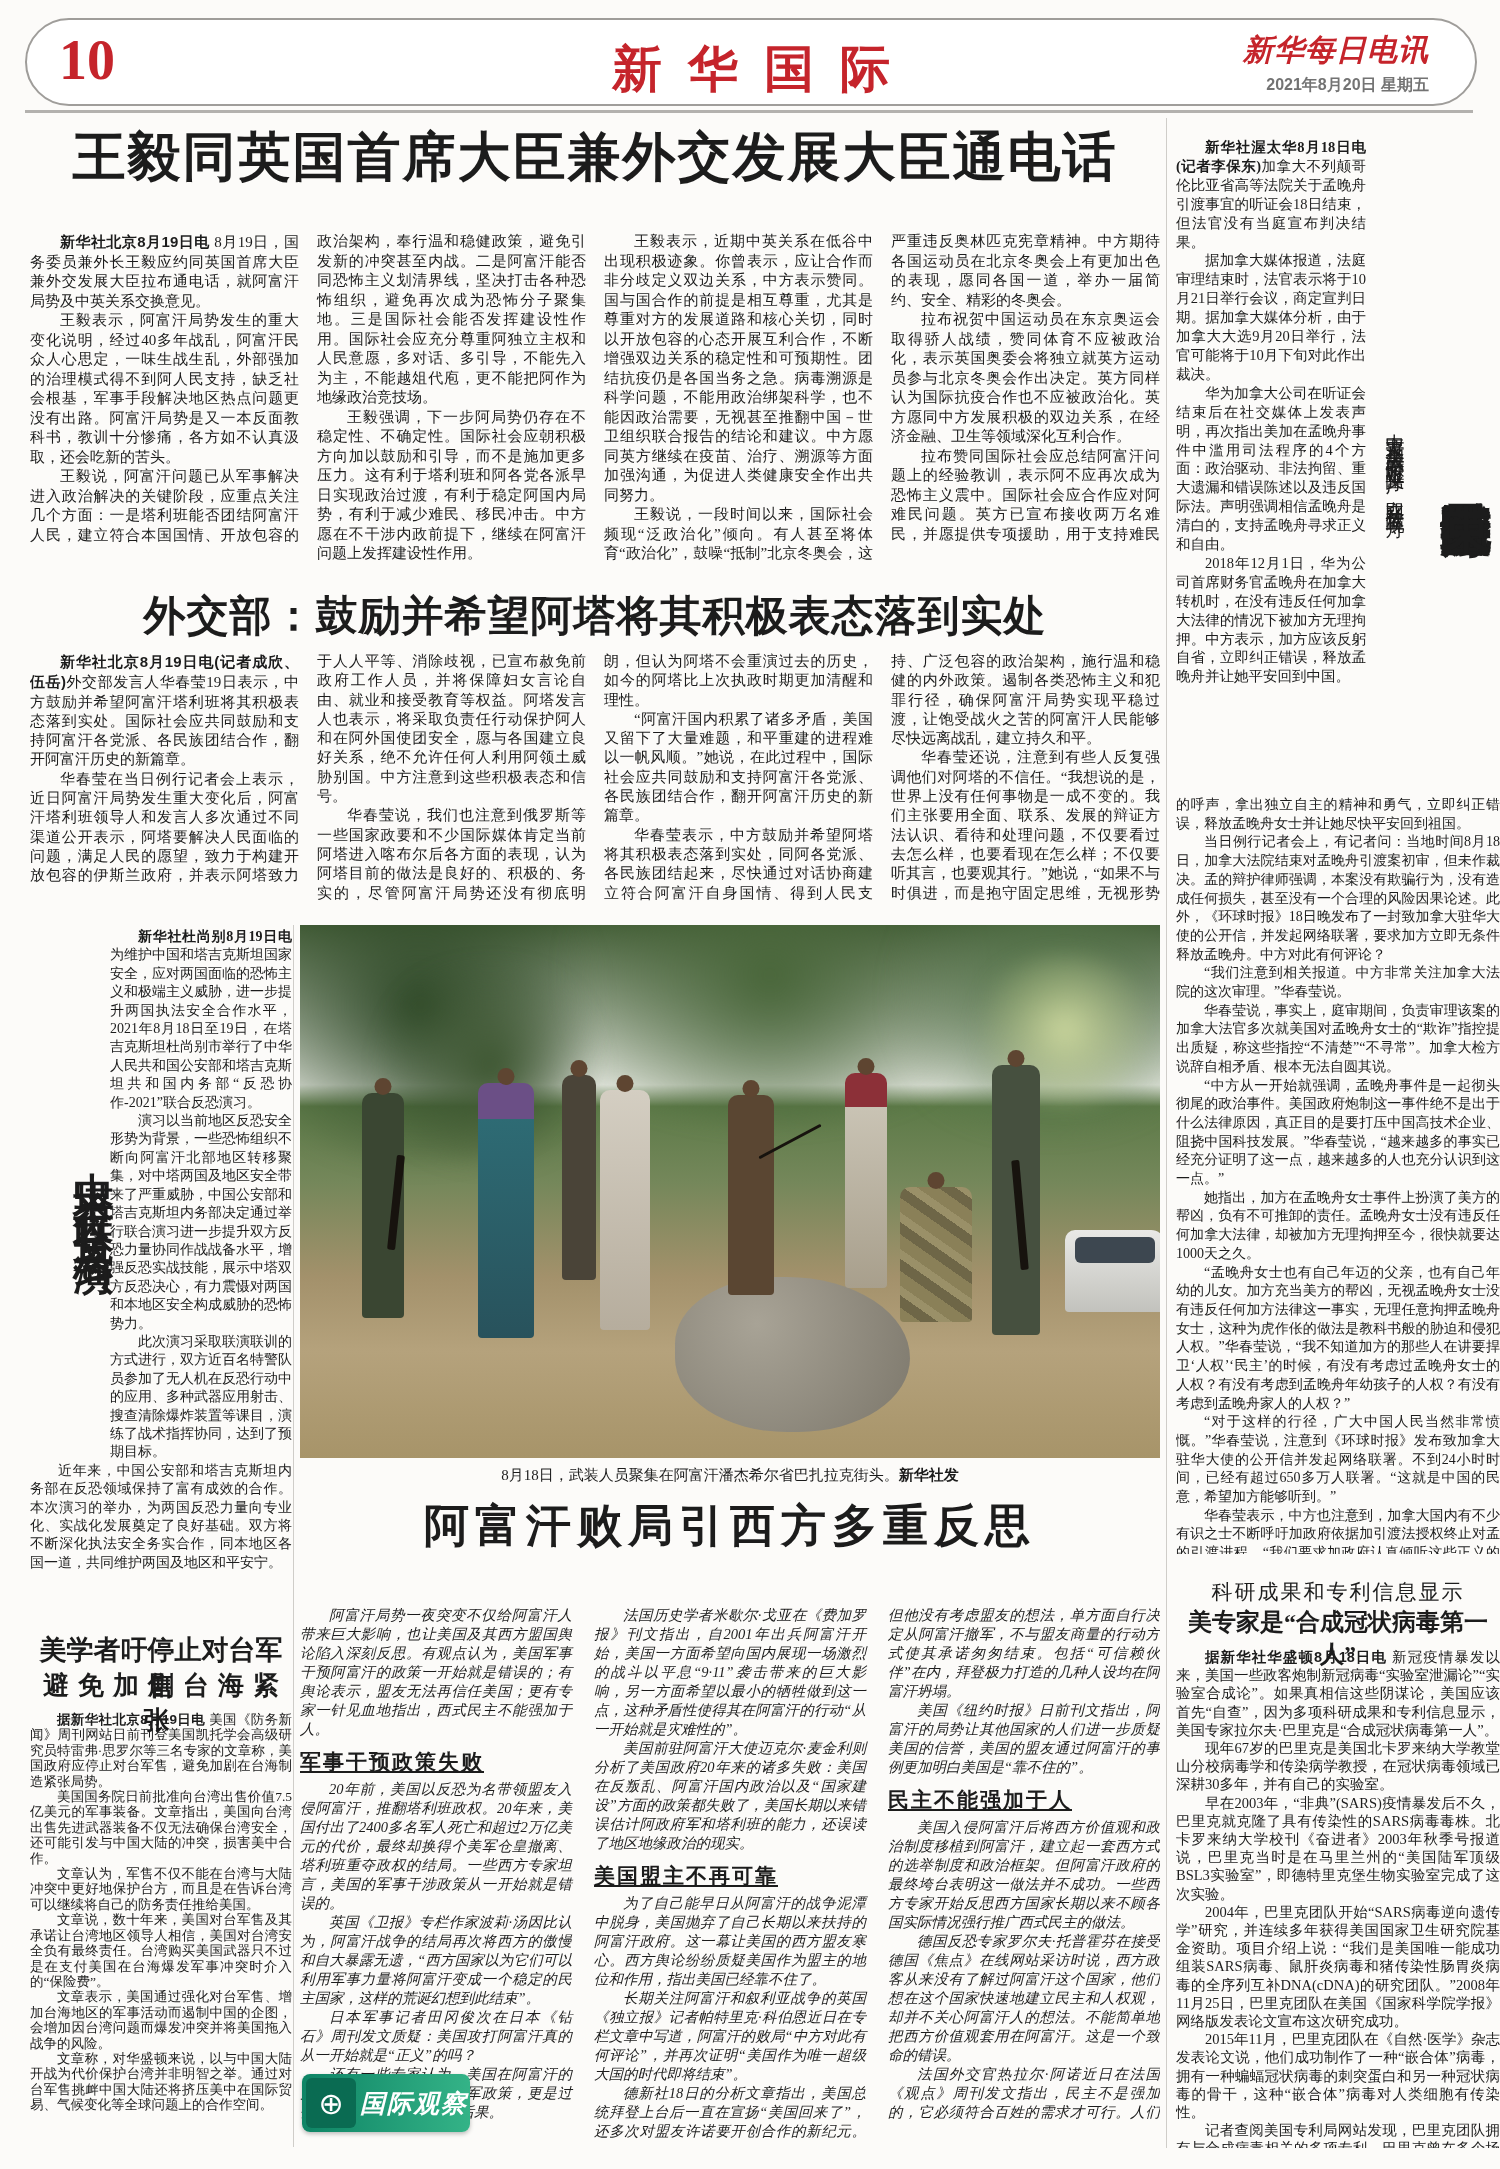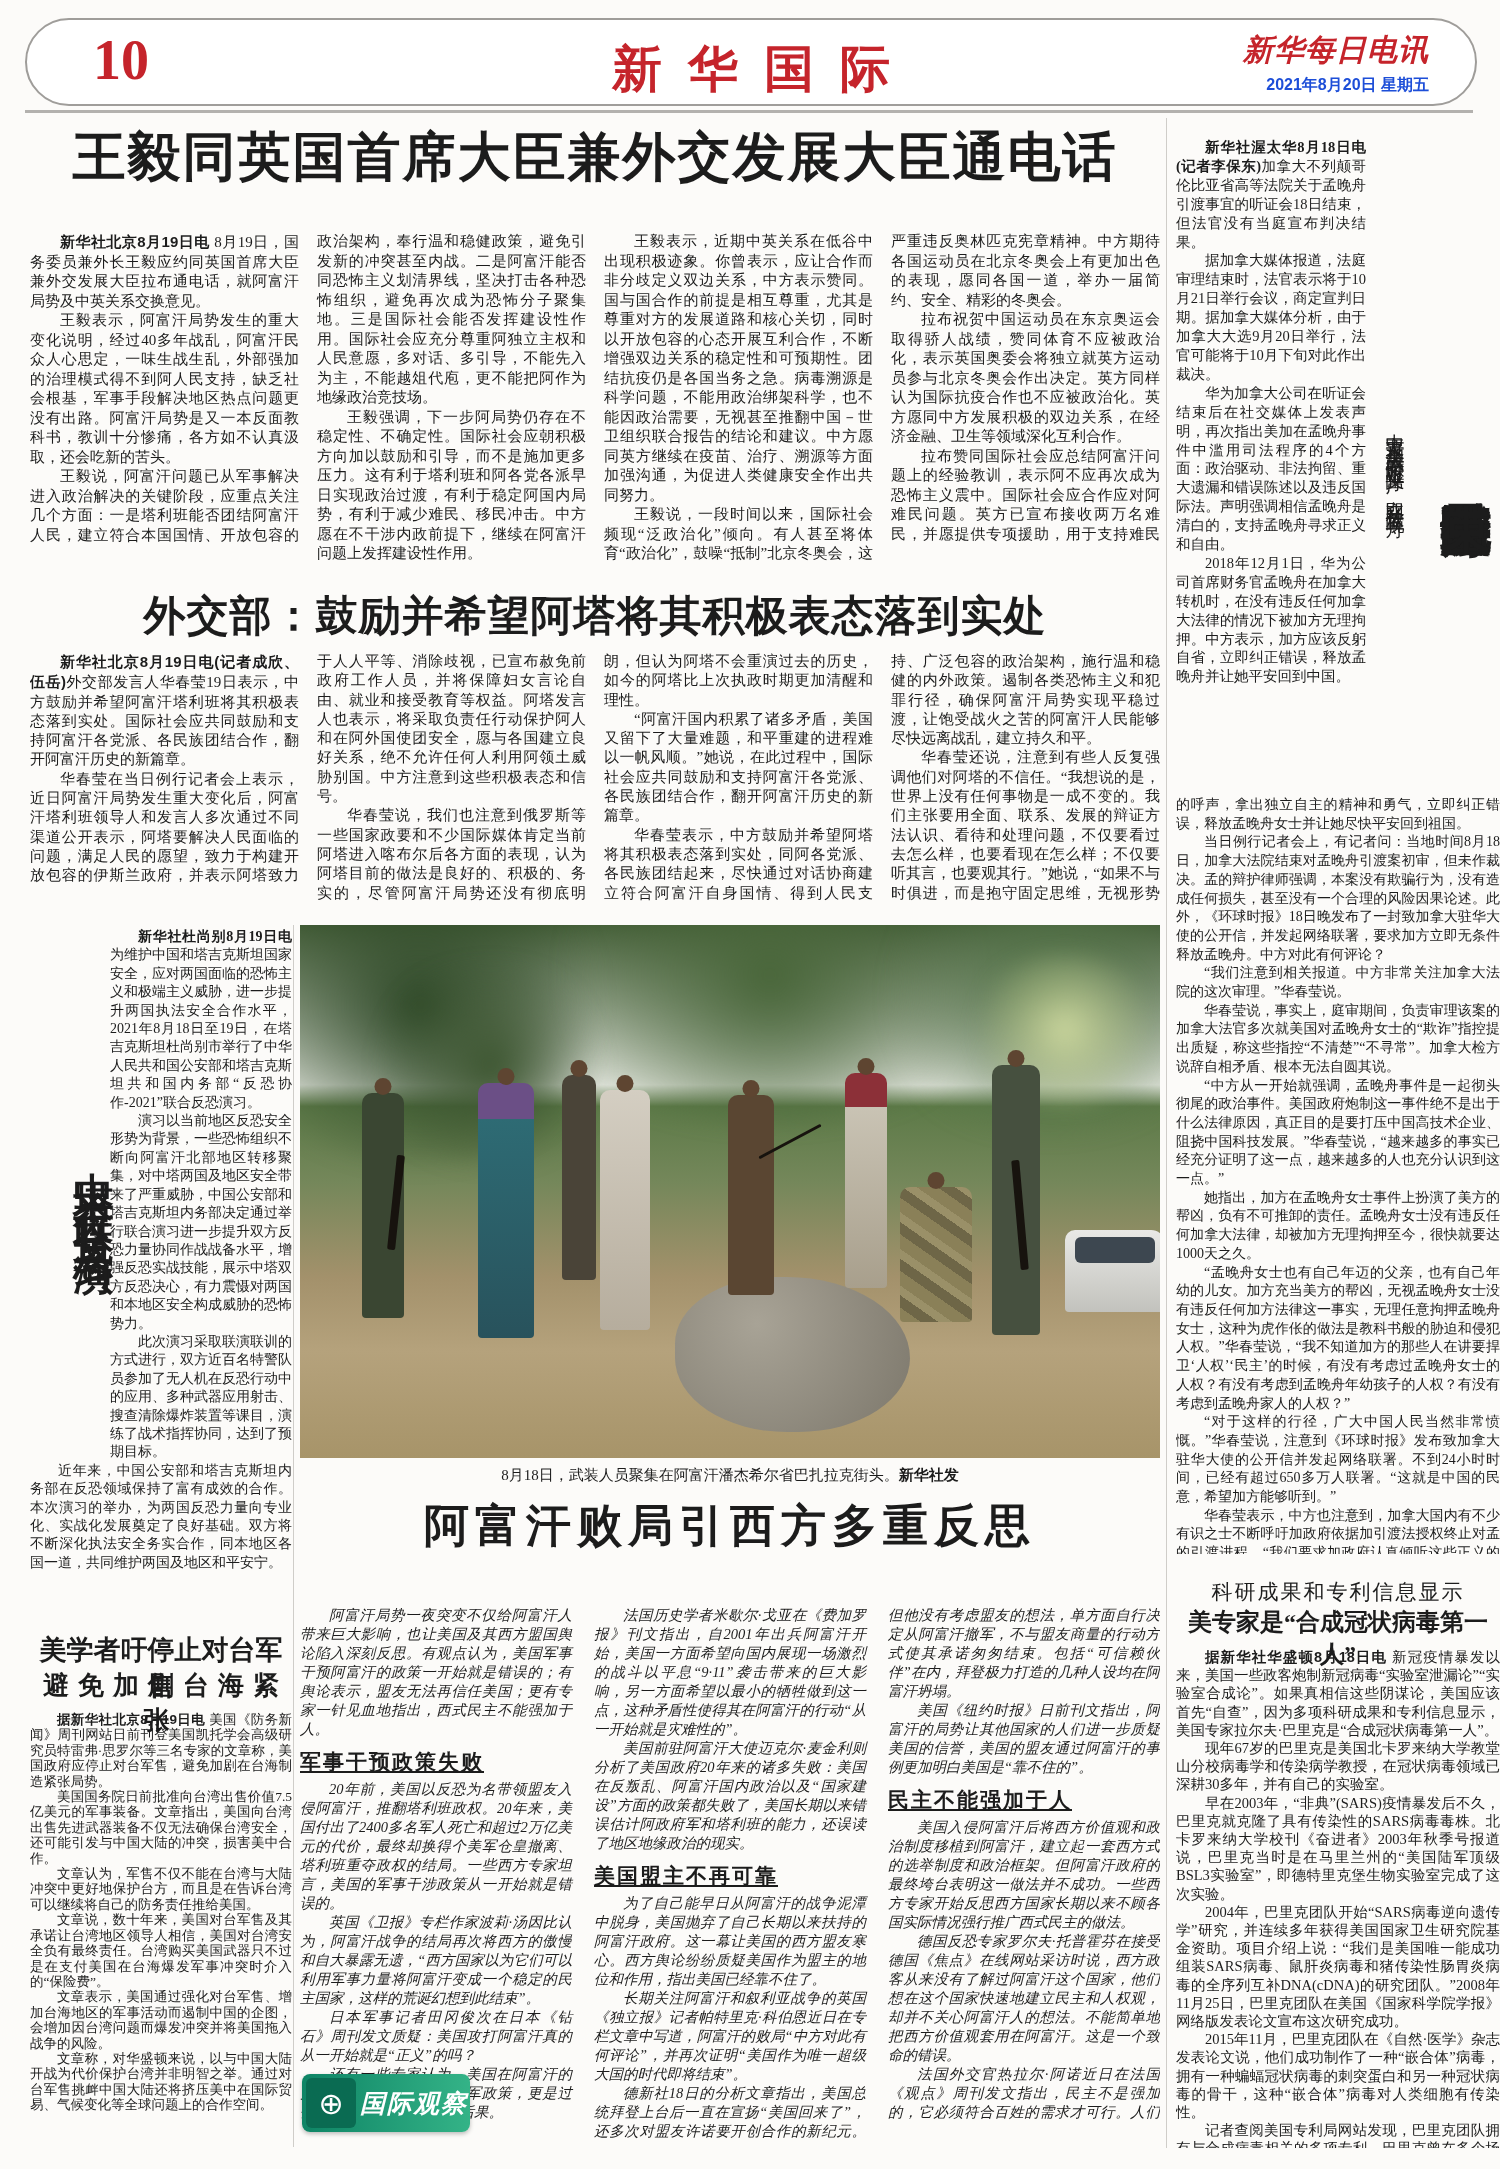--- a/index.html
+++ b/index.html
@@ -2,26 +2,26 @@
 <html><head>
 <meta charset="utf-8">
 <style>
   html,body{margin:0;padding:0;background:#e8e6e2;}
   #paper{position:relative;width:1500px;height:2169px;background:#fcfbf9;margin:0 auto;
          font-family:"Liberation Serif","DejaVu Serif",serif;color:#1c1c1c;overflow:hidden;}
   
   #header-box{position:absolute;left:25px;top:18px;width:1448px;height:84px;
     border:2px solid #9f9d9a;border-radius:46px;background:#fff;}
   #page-number{position:absolute;left:32px;top:8px;font-size:56px;font-weight:bold;color:#c5242b;
-    font-family:"Liberation Serif",serif;margin-left:34px;}
+    font-family:"Liberation Serif",serif;}
   #section-title{position:absolute;left:0;right:0;top:16px;text-align:center;font-size:50px;
     font-weight:bold;color:#c5242b;letter-spacing:26px;text-indent:26px;}
   #masthead{position:absolute;right:46px;top:10px;text-align:right;}
   #masthead .logo{font-size:30px;font-weight:bold;color:#c5242b;font-style:italic;letter-spacing:1px;}
-  #masthead .date{font-size:16px;font-weight:bold;color:#1d4ed8;font-family:"Liberation Sans",sans-serif;margin-top:4px;text-align:right;}
+  #masthead .date{font-size:16px;font-weight:bold;color:#737373;font-family:"Liberation Sans",sans-serif;margin-top:4px;text-align:right;}
   #header-rule{position:absolute;left:25px;top:110px;width:1448px;height:3px;background:#b3b1ae;}
   .vrule{position:absolute;width:1px;background:#cfcdc9;}
   #vrule-right{left:1166px;top:118px;height:2030px;}
   #vrule-mid{left:293px;top:925px;height:1222px;}
   
   .main-headline{position:absolute;left:30px;top:122px;width:1130px;text-align:center;
     font-size:53px;font-weight:bold;letter-spacing:2px;}
   .h2-headline{position:absolute;left:30px;top:588px;width:1130px;text-align:center;
     font-size:42px;font-weight:bold;letter-spacing:1px;}
   .afghan-headline{position:absolute;left:300px;top:1496px;width:860px;text-align:center;

